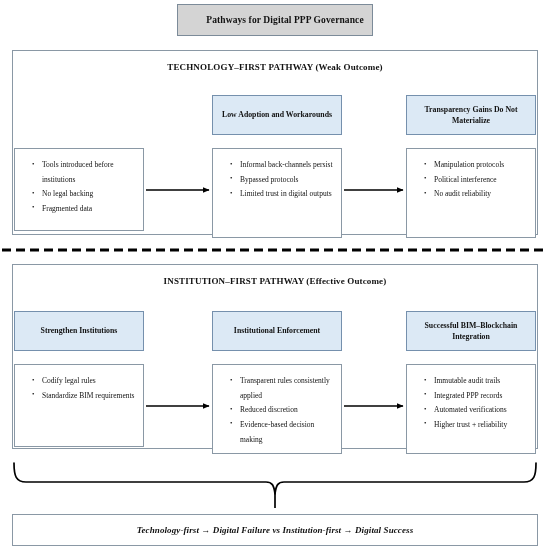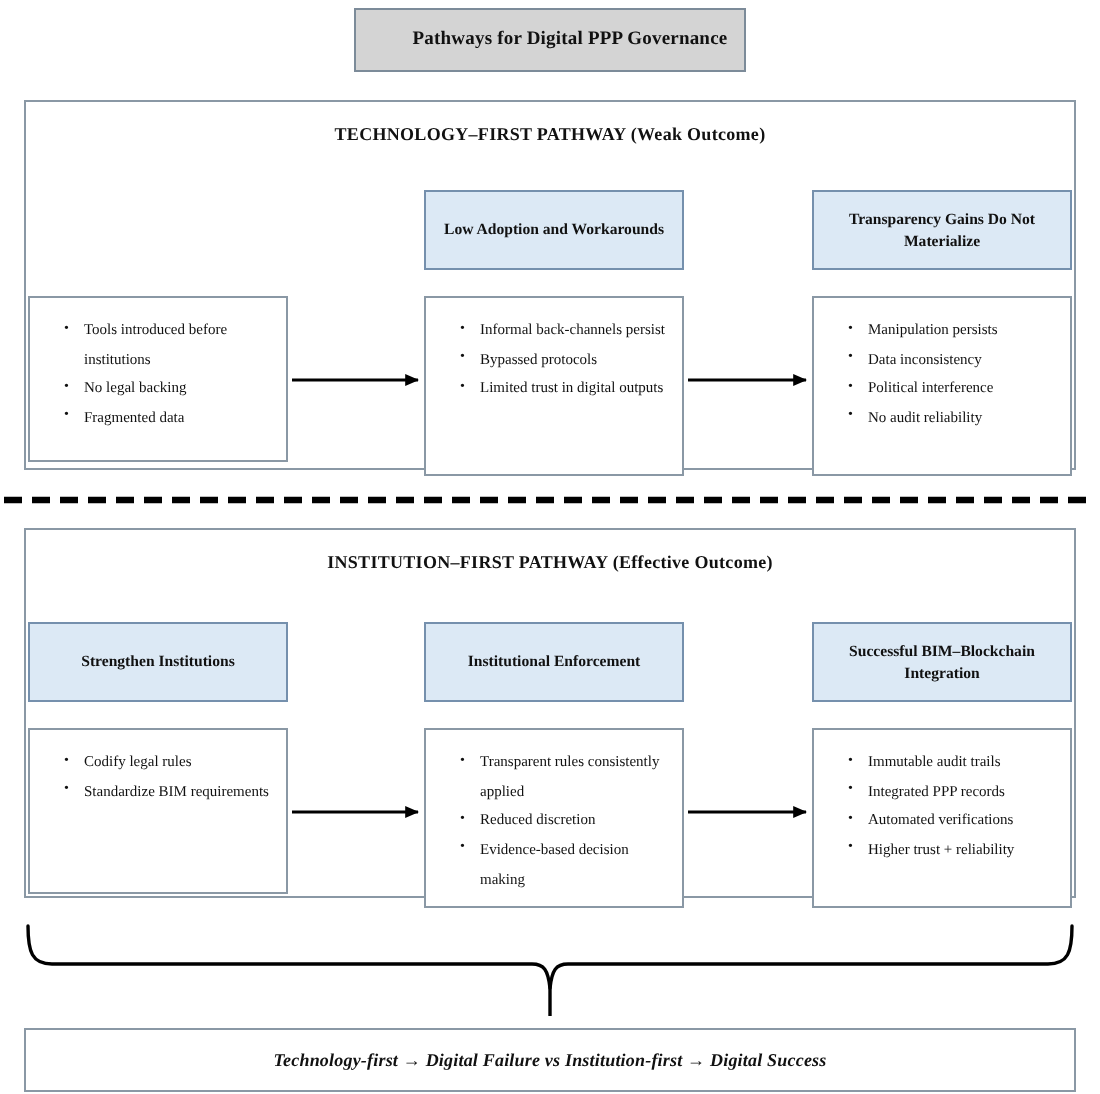--- a/index.html
+++ b/index.html
@@ -194,22 +194,21 @@
   </div>
   <div class="list-box" id="tl2">
     <ul>
       <li>Informal back-channels persist</li>
       <li>Bypassed protocols</li>
       <li>Limited trust in digital outputs</li>
     </ul>
   </div>
   <div class="list-box" id="tl3">
     <ul>
-      <li>Manipulation persists</li>
-      <li>Data inconsistency</li>
+      <li>Manipulation protocols</li>
       <li>Political interference</li>
       <li>No audit reliability</li>
     </ul>
   </div>
 
   <div class="section-frame" id="frame-inst"></div>
   <div class="section-header" style="left:12px; top:264px; width:526px;">
     <span>INSTITUTION–FIRST PATHWAY (Effective Outcome)</span>
   </div>
 

